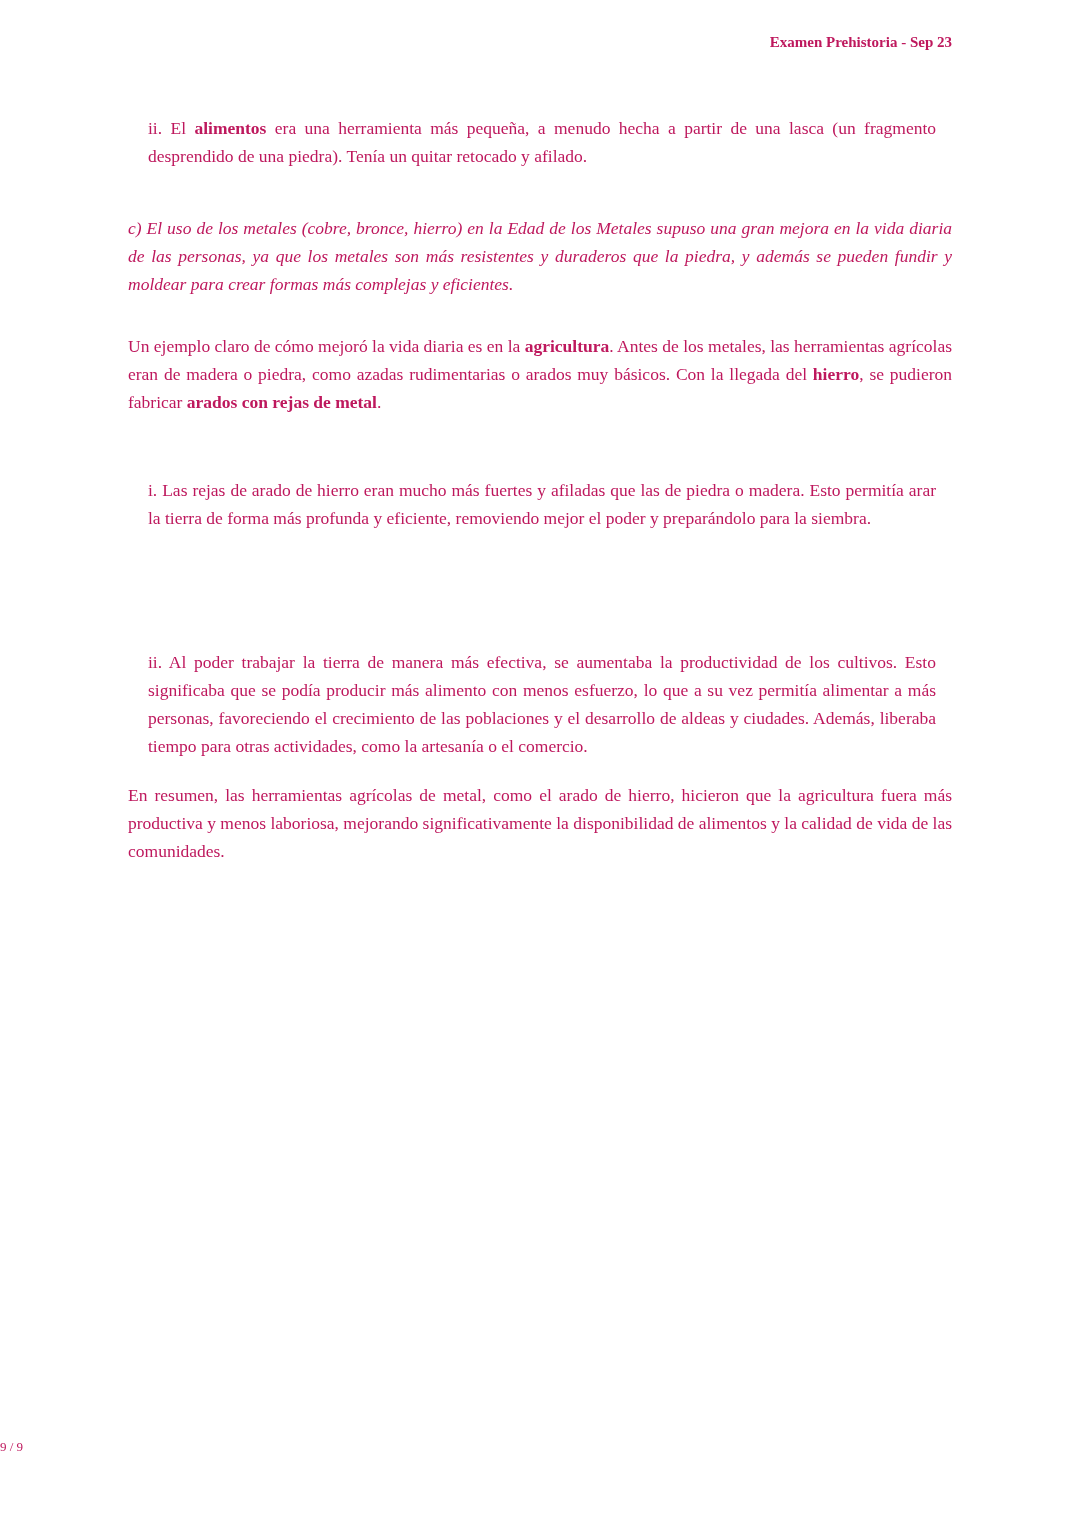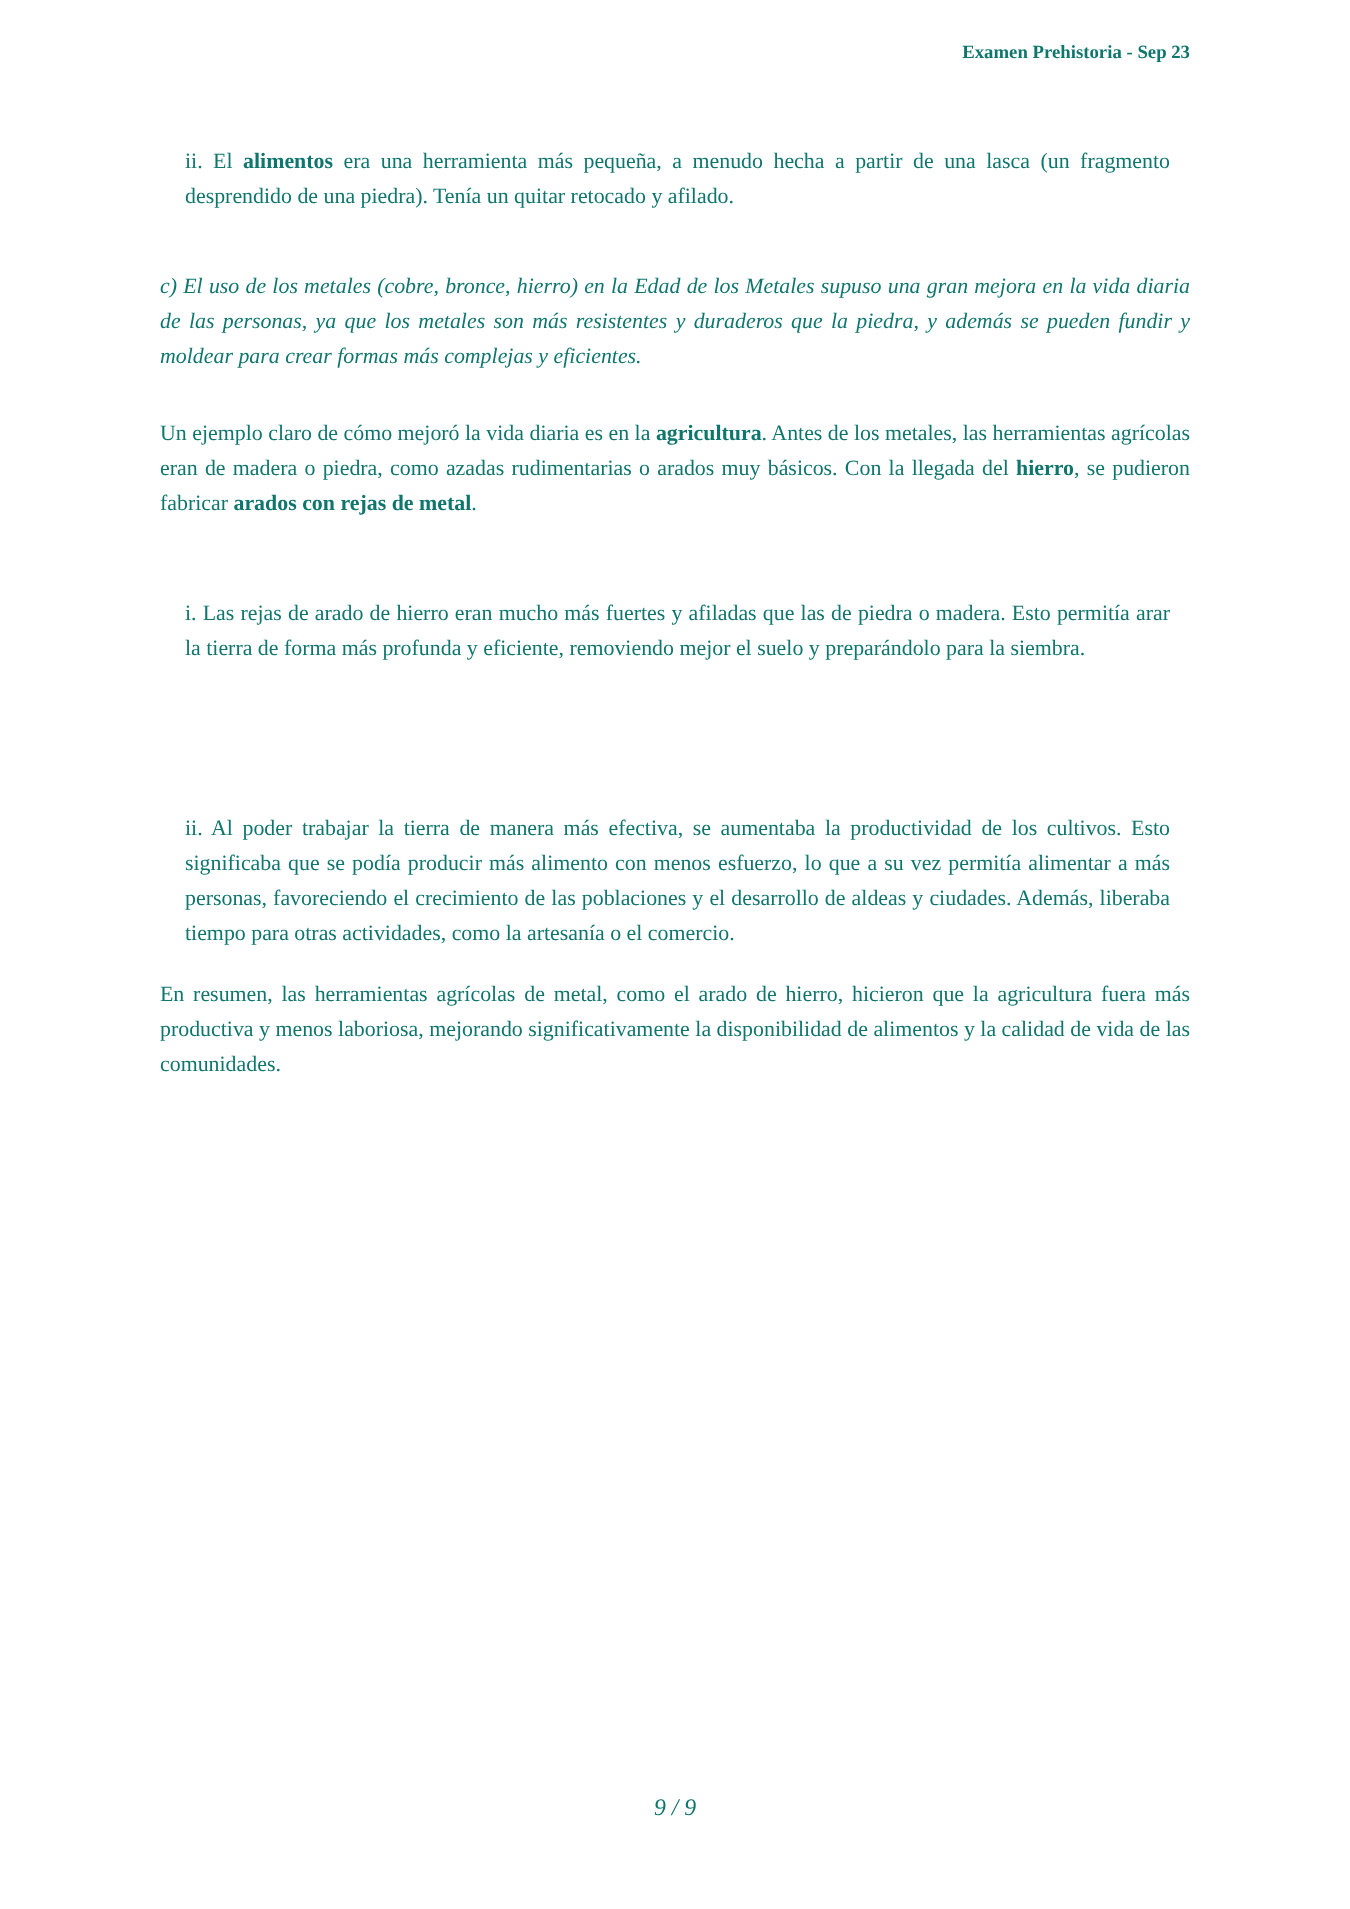--- a/index.html
+++ b/index.html
@@ -5,21 +5,21 @@
   html, body {
     margin: 0;
     padding: 0;
     background: #ffffff;
   }
   .page {
     position: relative;
     width: 1080px;
     height: 1527px;
     background: #ffffff;
-    color: #0f766e;
+    color: #be185d;
     font-family: "Liberation Serif", "DejaVu Serif", serif;
     font-size: 17.5px;
     line-height: 28px;
     box-sizing: border-box;
     padding: 32px 128px 0 128px;
     overflow: hidden;
   }
   .header {
     text-align: right;
     font-weight: bold;
@@ -44,40 +44,39 @@
   .p3 { margin-top: 44px; font-style: italic; }
   .p4 { margin-top: 34px; }
   .p5 { margin-top: 60px; }
   .p6 { margin-top: 116px; }
   .p7 { margin-top: 21px; }
   .footer {
     position: absolute;
     bottom: 66px;
     left: 0;
     width: 100%;
-    text-align: center;
-    font-size: 19px;
-    font-style: italic;
+    text-align: left;
+    font-size: 13px;
   }
 </style>
 </head>
 <body>
 
 <div class="page">
 
   <div class="header">Examen Prehistoria - Sep 23</div>
 
   <p class="p1 indent-1"><span>ii. El </span><b>alimentos</b><span> era una herramienta más pequeña, a menudo hecha a partir de una lasca (un fragmento desprendido de una piedra). Tenía un quitar retocado y afilado.</span></p>
 
 
   <p class="p3"><span>c) El uso de los metales (cobre, bronce, hierro) en la Edad de los Metales supuso una gran mejora en la vida diaria de las personas, ya que los metales son más resistentes y duraderos que la piedra, y además se pueden fundir y moldear para crear formas más complejas y eficientes.</span></p>
 
   <p class="p4"><span>Un ejemplo claro de cómo mejoró la vida diaria es en la </span><b>agricultura</b><span>. Antes de los metales, las herramientas agrícolas eran de madera o piedra, como azadas rudimentarias o arados muy básicos. Con la llegada del </span><b>hierro</b><span>, se pudieron fabricar </span><b>arados con rejas de metal</b><span>.</span></p>
 
-  <p class="p5 indent-1"><span>i. Las rejas de arado de hierro eran mucho más fuertes y afiladas que las de piedra o madera. Esto permitía arar la tierra de forma más profunda y eficiente, removiendo mejor el suelo y preparándolo para la siembra.</span></p>
+  <p class="p5 indent-1"><span>i. Las rejas de arado de hierro eran mucho más fuertes y afiladas que las de piedra o madera. Esto permitía arar la tierra de forma más profunda y eficiente, removiendo mejor el poder y preparándolo para la siembra.</span></p>
 
   <p class="p6 indent-1"><span>ii. Al poder trabajar la tierra de manera más efectiva, se aumentaba la productividad de los cultivos. Esto significaba que se podía producir más alimento con menos esfuerzo, lo que a su vez permitía alimentar a más personas, favoreciendo el crecimiento de las poblaciones y el desarrollo de aldeas y ciudades. Además, liberaba tiempo para otras actividades, como la artesanía o el comercio.</span></p>
 
   <p class="p7"><span>En resumen, las herramientas agrícolas de metal, como el arado de hierro, hicieron que la agricultura fuera más productiva y menos laboriosa, mejorando significativamente la disponibilidad de alimentos y la calidad de vida de las comunidades.</span></p>
 
   <div class="footer">9 / 9</div>
 
 </div>
 
 </body></html>

